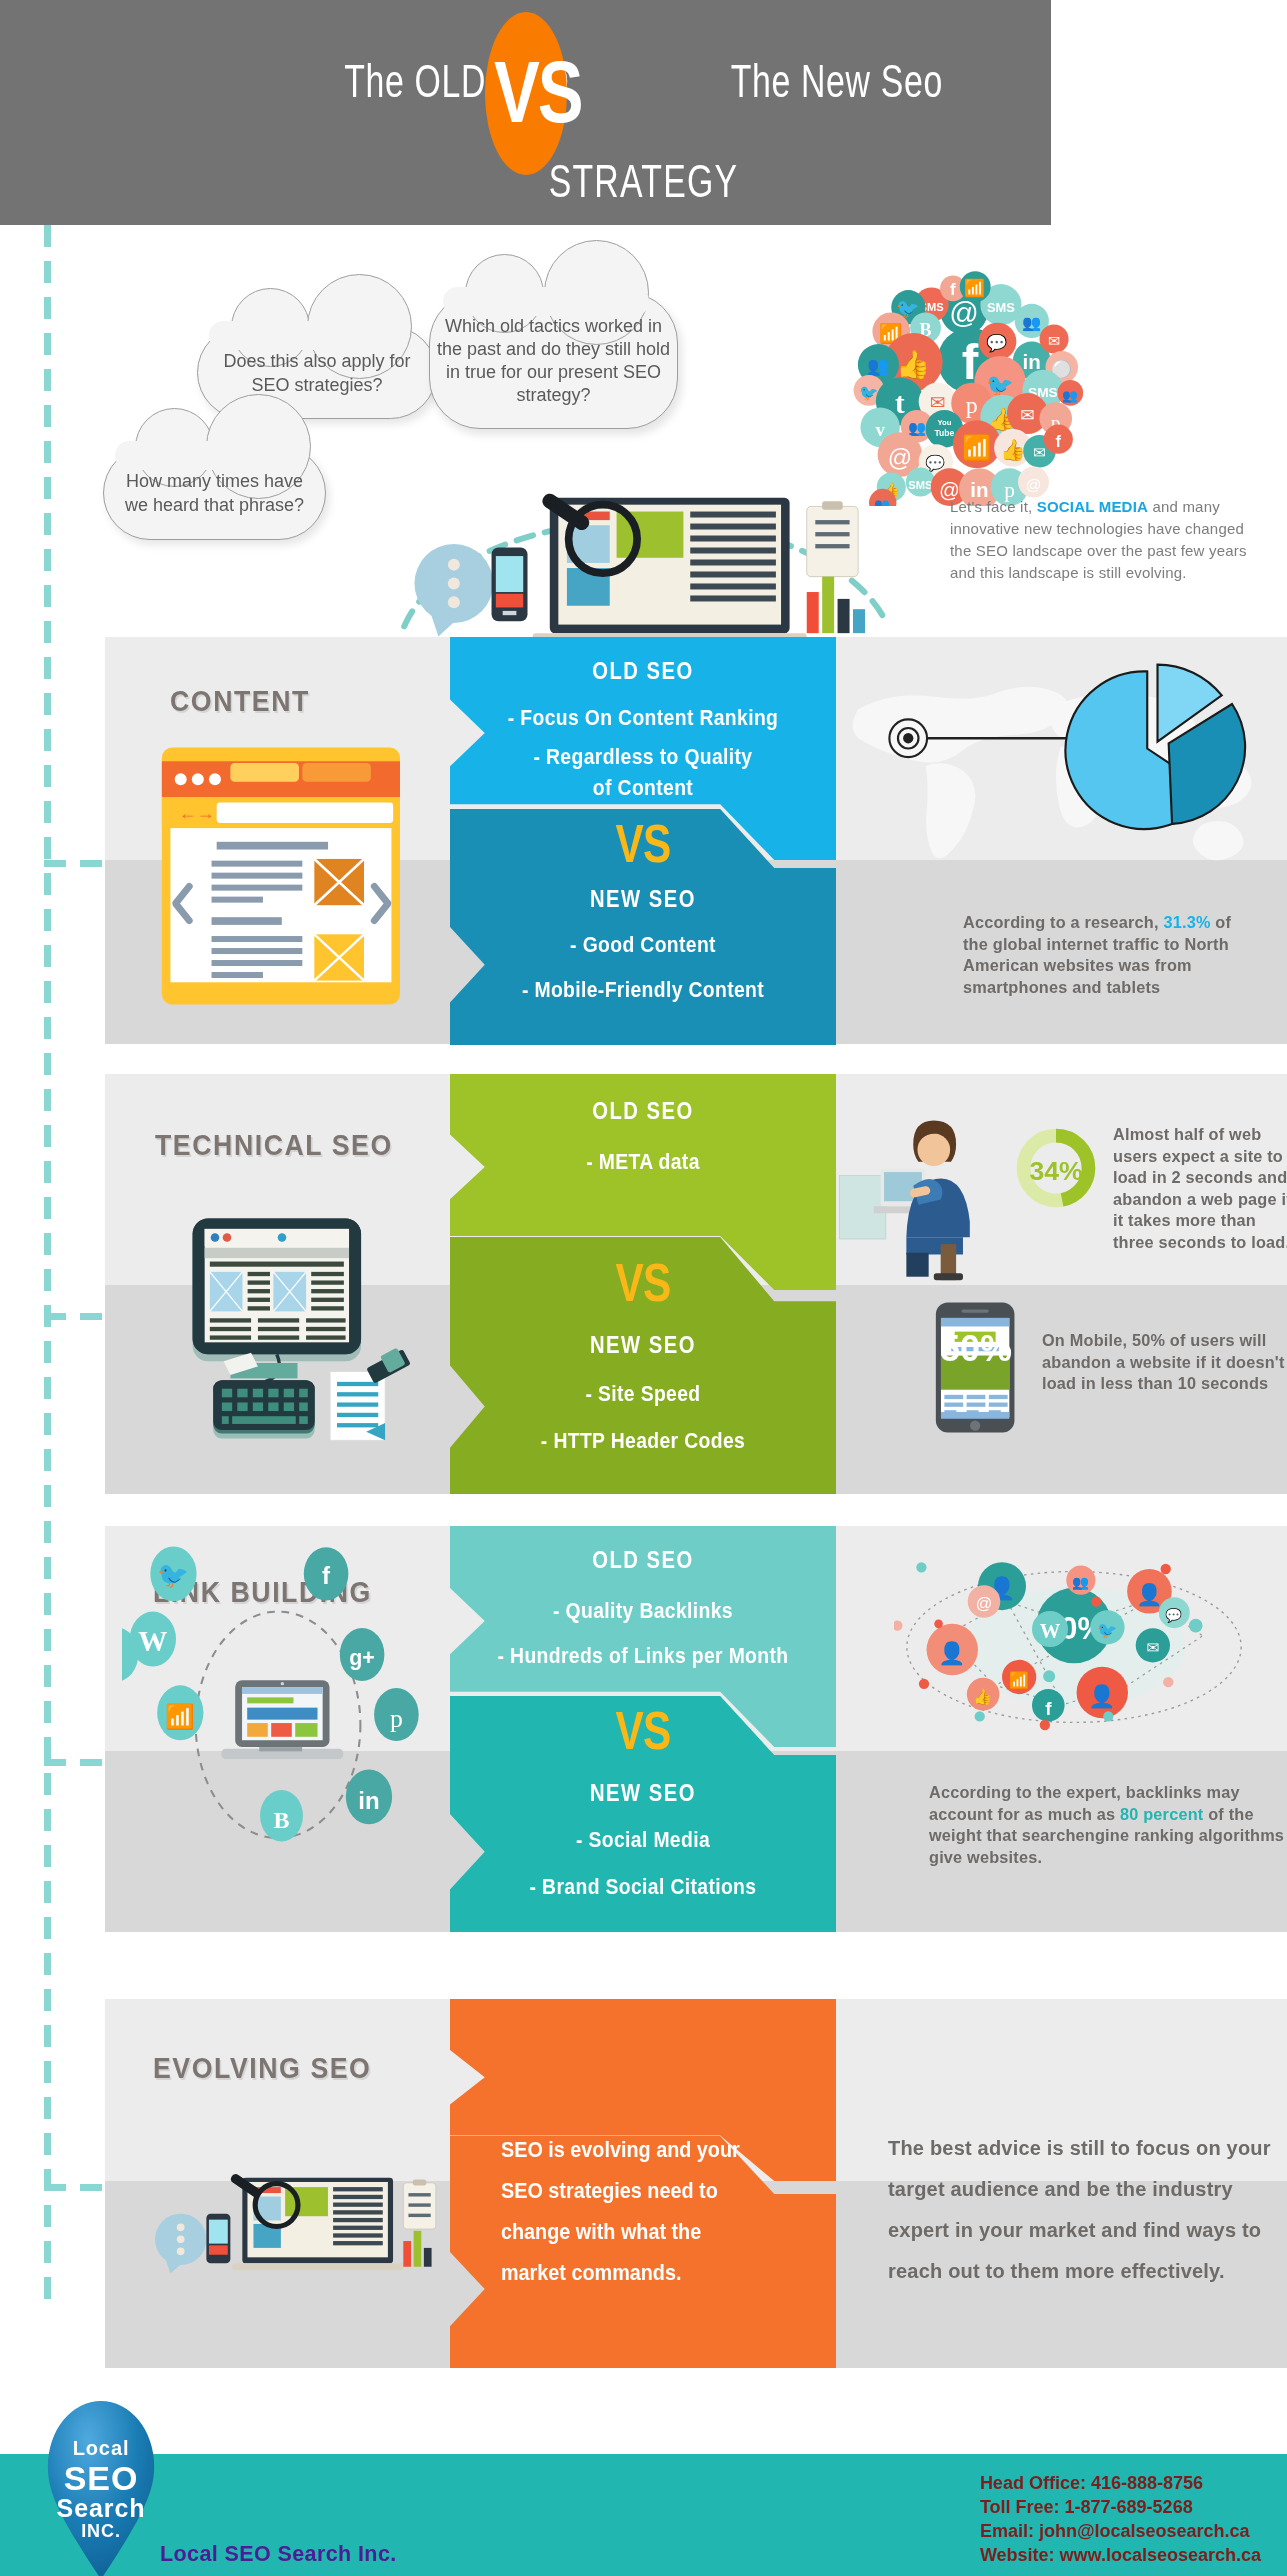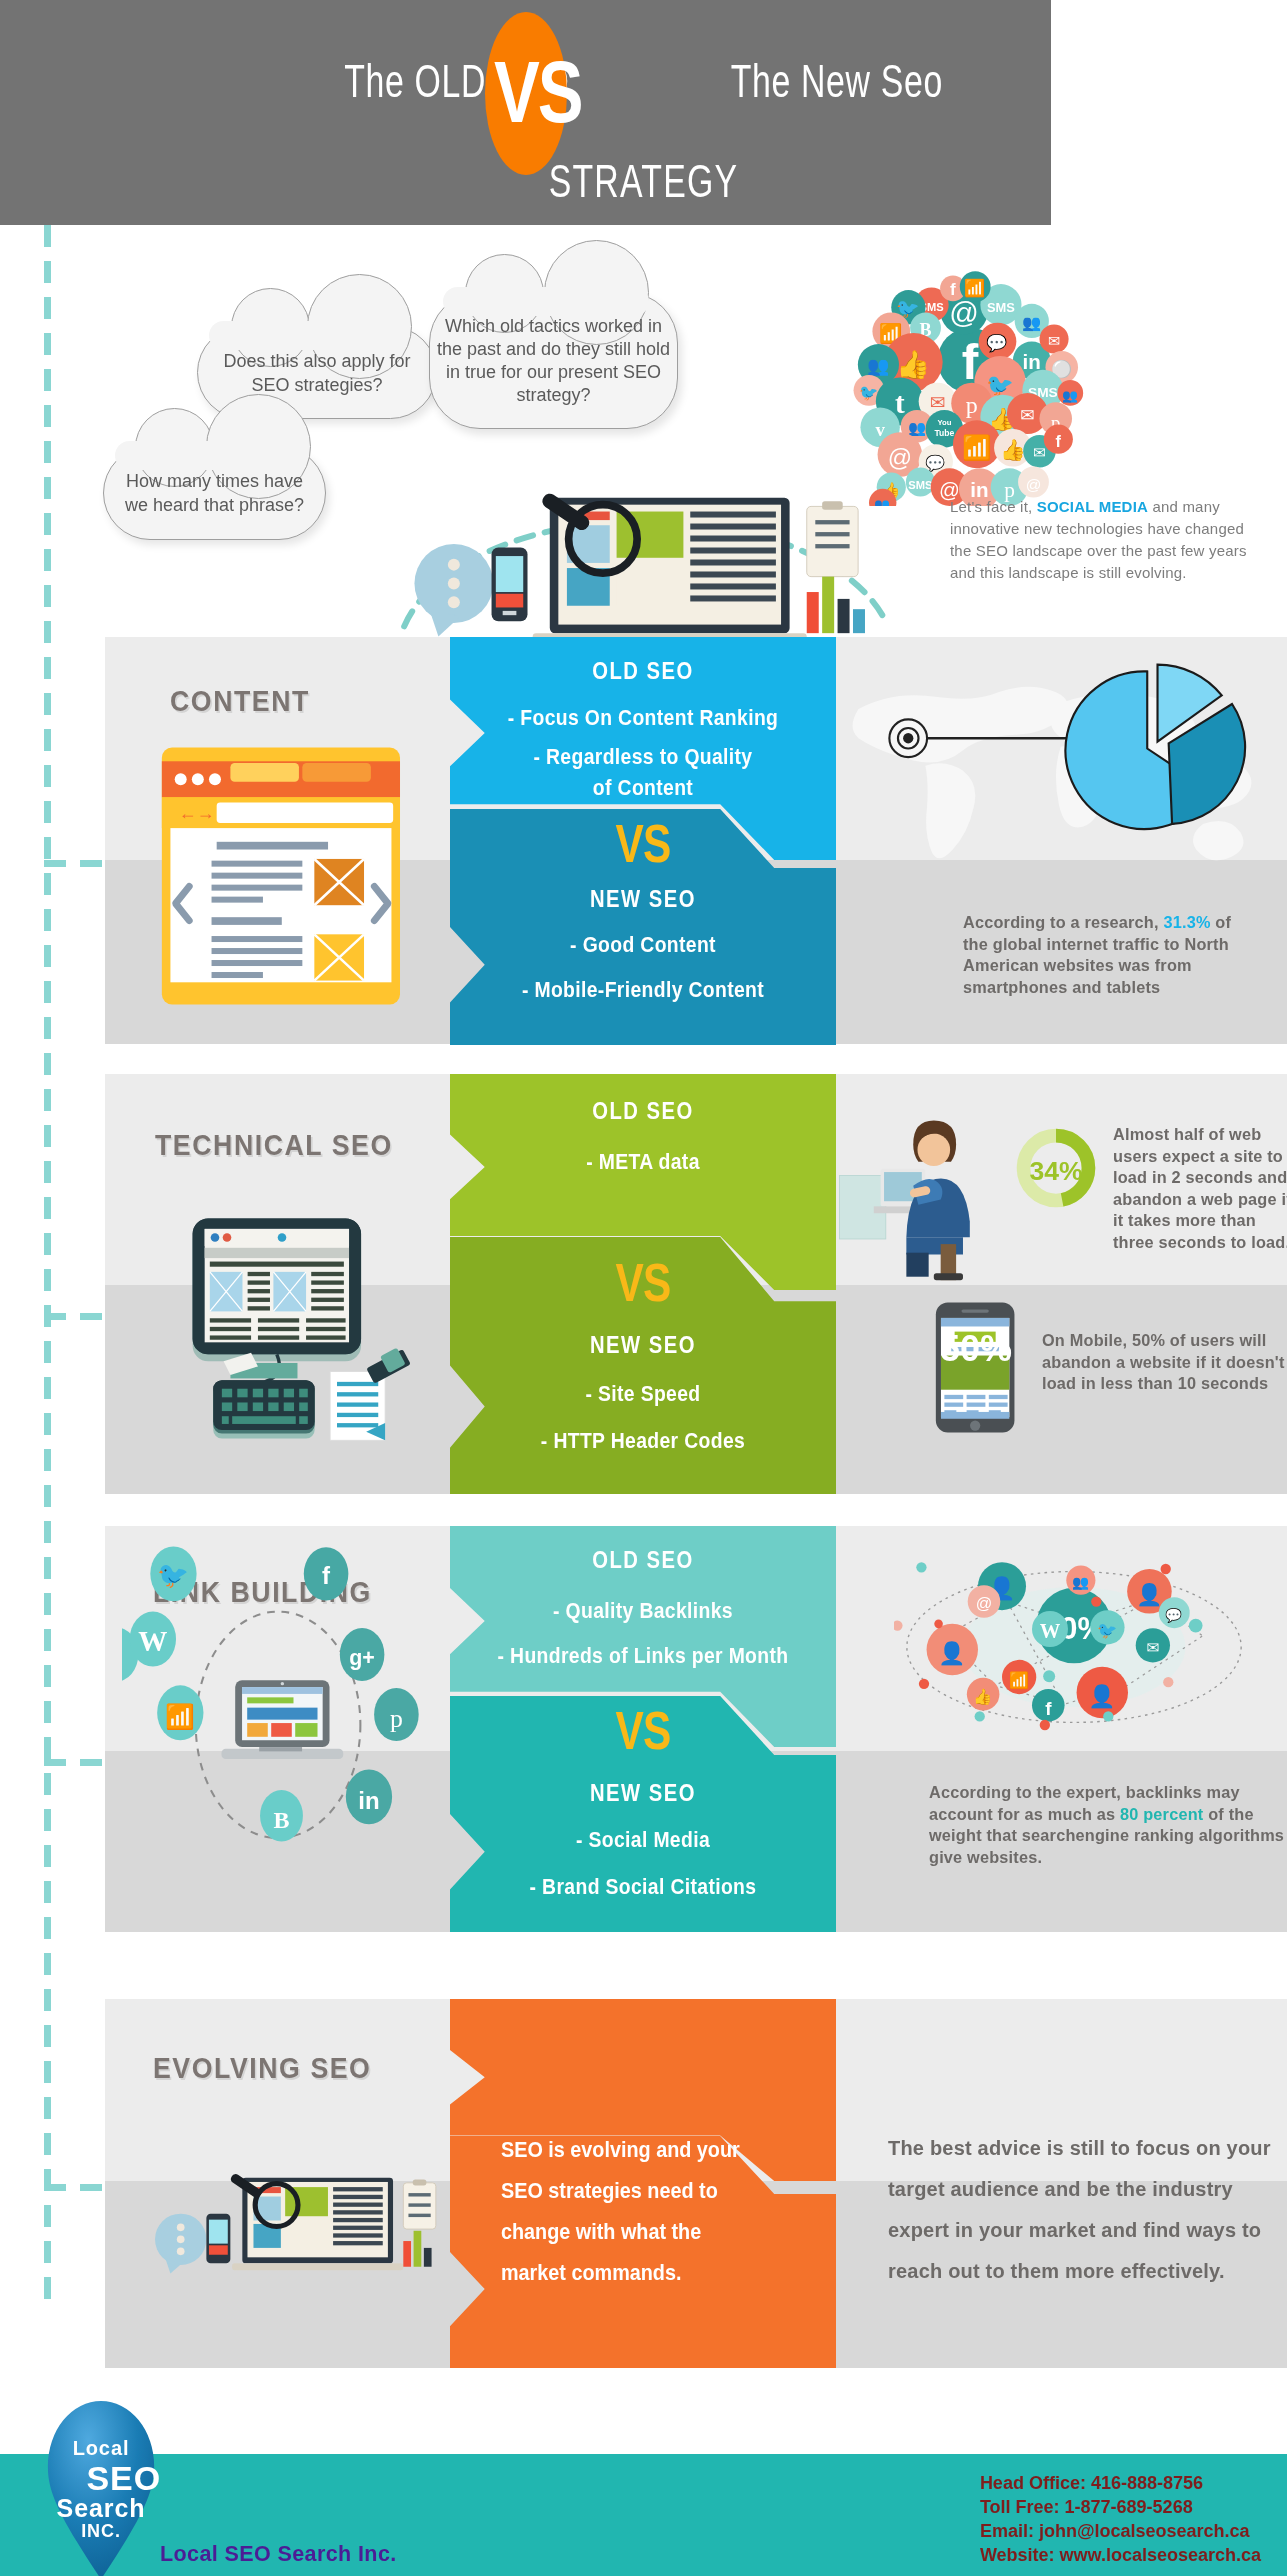--- a/index.html
+++ b/index.html
@@ -724,21 +724,21 @@
     <defs>
       <radialGradient id="pinGrad" cx="38%" cy="22%" r="85%">
         <stop offset="0%" stop-color="#4fa9df"></stop>
         <stop offset="55%" stop-color="#1a7cb4"></stop>
         <stop offset="100%" stop-color="#0d5f93"></stop>
       </radialGradient>
     </defs>
     <path d="M70 208 C 18 130 8 104 8 76 A 62 76 0 0 1 132 76 C 132 104 122 130 70 208 Z" fill="url(#pinGrad)"></path>
   </svg>
   <div class="logo-txt" style="left:41px;top:2437px;width:120px;font-size:20px;letter-spacing:0.9px;">Local</div>
-  <div class="logo-txt" style="left:41px;top:2459px;width:120px;font-size:34px;letter-spacing:0.9px;text-align:right;">SEO</div>
+  <div class="logo-txt" style="left:41px;top:2459px;width:120px;font-size:34px;letter-spacing:0.9px;">SEO</div>
   <div class="logo-txt" style="left:41px;top:2494px;width:120px;font-size:25px;letter-spacing:0.9px;">Search</div>
   <div class="logo-txt" style="left:41px;top:2521px;width:120px;font-size:18px;letter-spacing:0.9px;">INC.</div>
 
   <div class="ft-name">Local SEO Search Inc.</div>
 
   <div class="ft-contact">
     <div>Head Office: 416-888-8756</div>
     <div>Toll Free: 1-877-689-5268</div>
     <div>Email: john@localseosearch.ca</div>
     <div>Website: www.localseosearch.ca</div>

